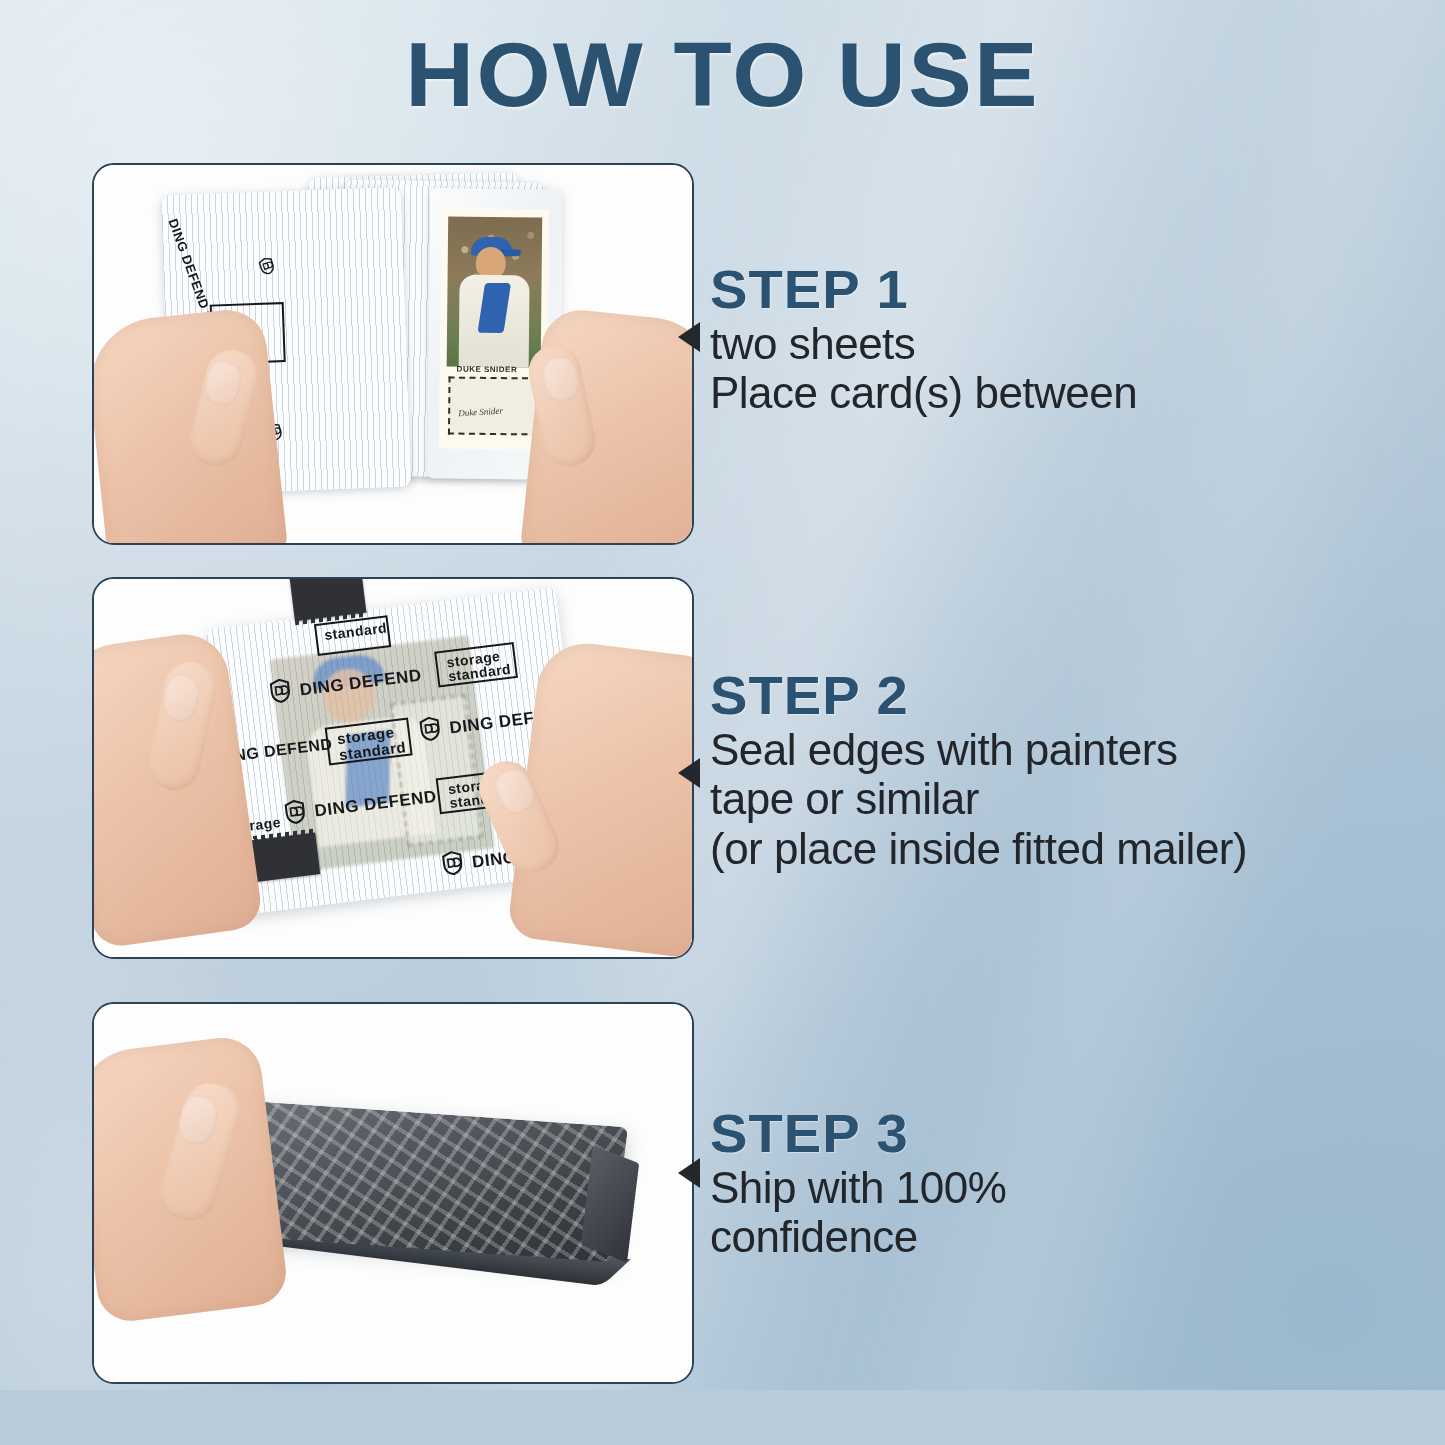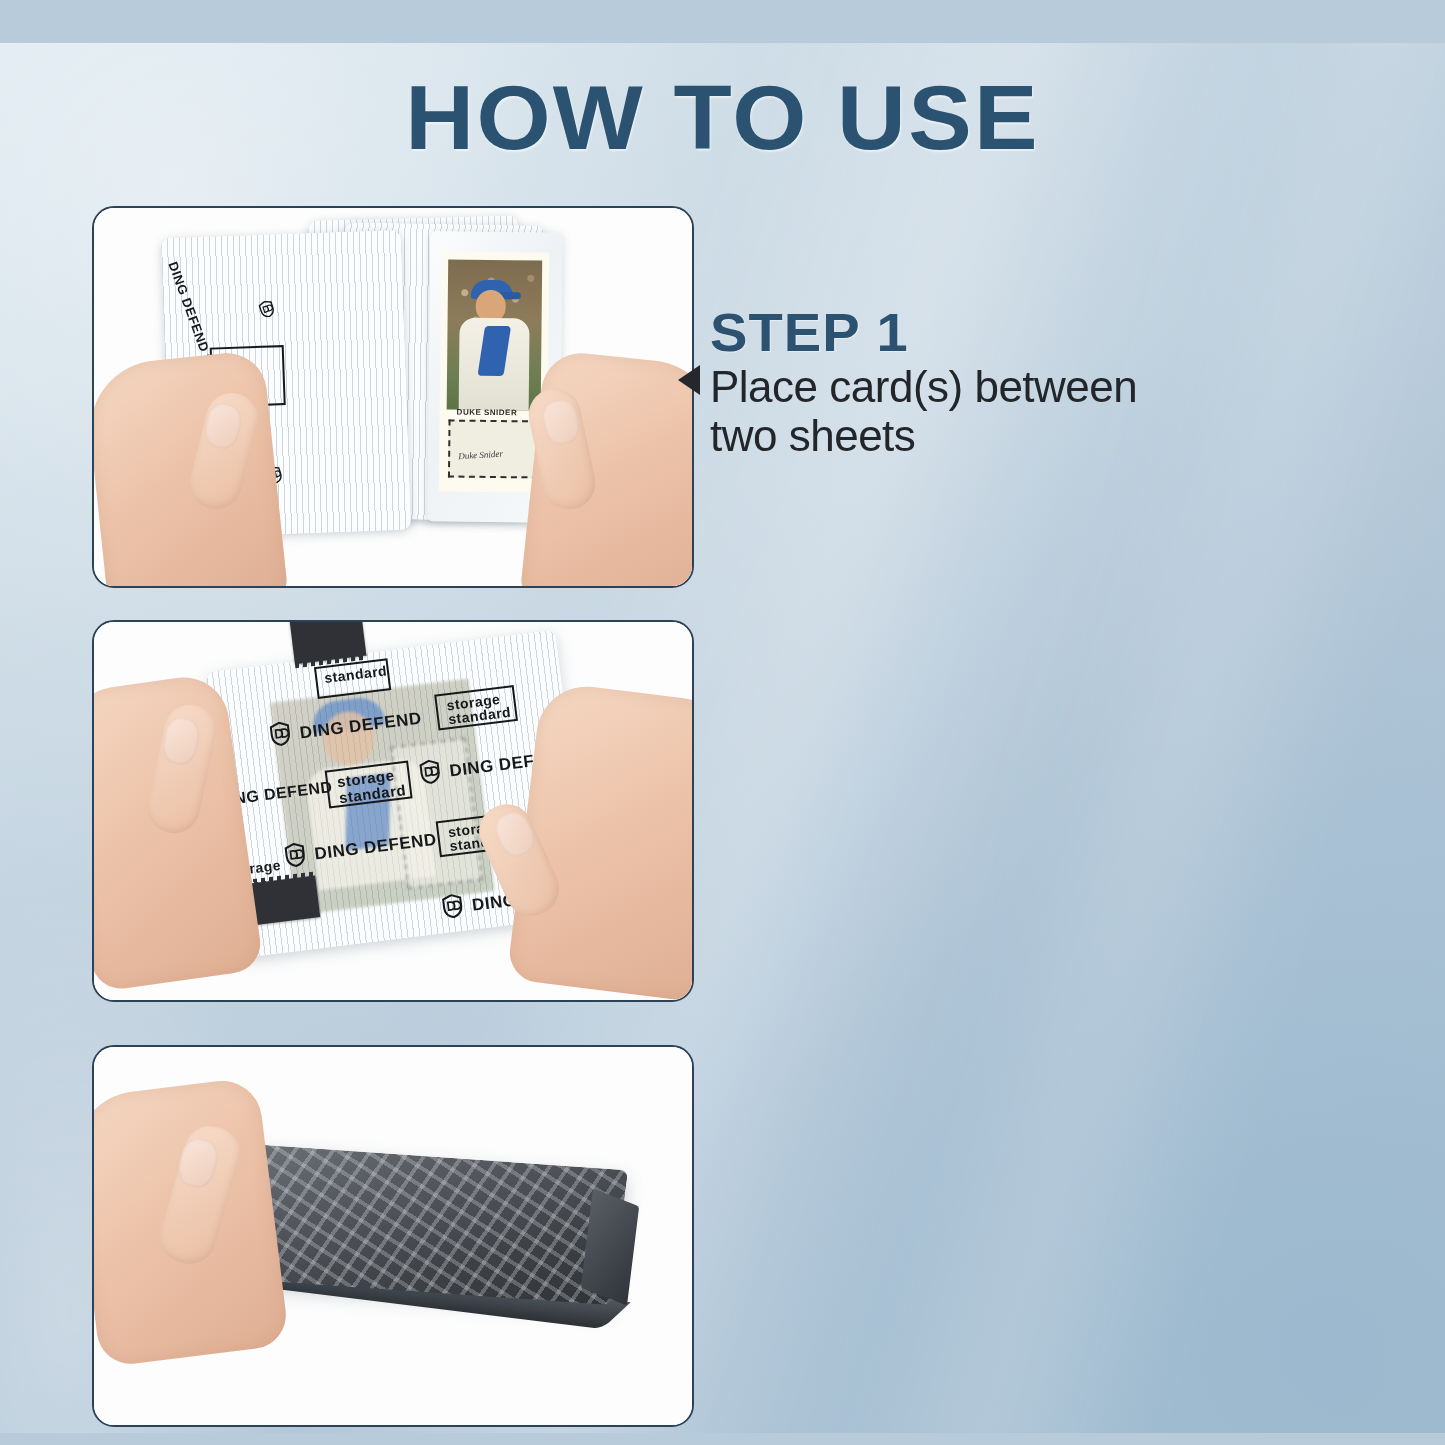--- a/index.html
+++ b/index.html
@@ -17,21 +17,20 @@
 
   #page {
     position: relative;
     width: 1445px;
     height: 1390px;
     background:
       radial-gradient(circle at 12% 10%, rgba(255,255,255,0.55) 0%, rgba(255,255,255,0.22) 30%, rgba(255,255,255,0) 62%),
       radial-gradient(circle at 92% 94%, rgba(120,160,190,0.35) 0%, rgba(120,160,190,0) 55%),
       linear-gradient(150deg, #cfe0ea 0%, #c2d4e1 22%, #b8cbda 48%, #b2c7d8 74%, #aec5d6 100%);
     overflow: hidden;
-    margin-top: 43px;
   }
 
   
   .sheen {
     position: absolute;
     pointer-events: none;
   }
   .sheen-a {
     left: 540px; top: -360px;
     width: 520px; height: 2200px;
@@ -614,19 +613,32 @@
       <div id="s3-mailer-flap"></div>
       <div class="hand" id="s3-hand"></div>
       <div class="finger" id="s3-thumb"></div>
       <div class="nail" id="s3-nail"></div>
     </div>
   </div>
 
   <div class="step-block" id="step-1-block">
     <div class="arrow" id="arrow-1"></div>
     <div class="step-heading">STEP 1</div>
+    <div class="step-body">two sheets</div>
     <div class="step-body">Place card(s) between</div>
-    <div class="step-body">two sheets</div>
   </div>
 
-
+  <div class="step-block" id="step-2-block">
+    <div class="arrow" id="arrow-2"></div>
+    <div class="step-heading">STEP 2</div>
+    <div class="step-body">Seal edges with painters</div>
+    <div class="step-body">tape or similar</div>
+    <div class="step-body">(or place inside fitted mailer)</div>
+  </div>
+
+  <div class="step-block" id="step-3-block">
+    <div class="arrow" id="arrow-3"></div>
+    <div class="step-heading">STEP 3</div>
+    <div class="step-body">Ship with 100%</div>
+    <div class="step-body">confidence</div>
+  </div>
 
 </div>
 
 </body></html>

